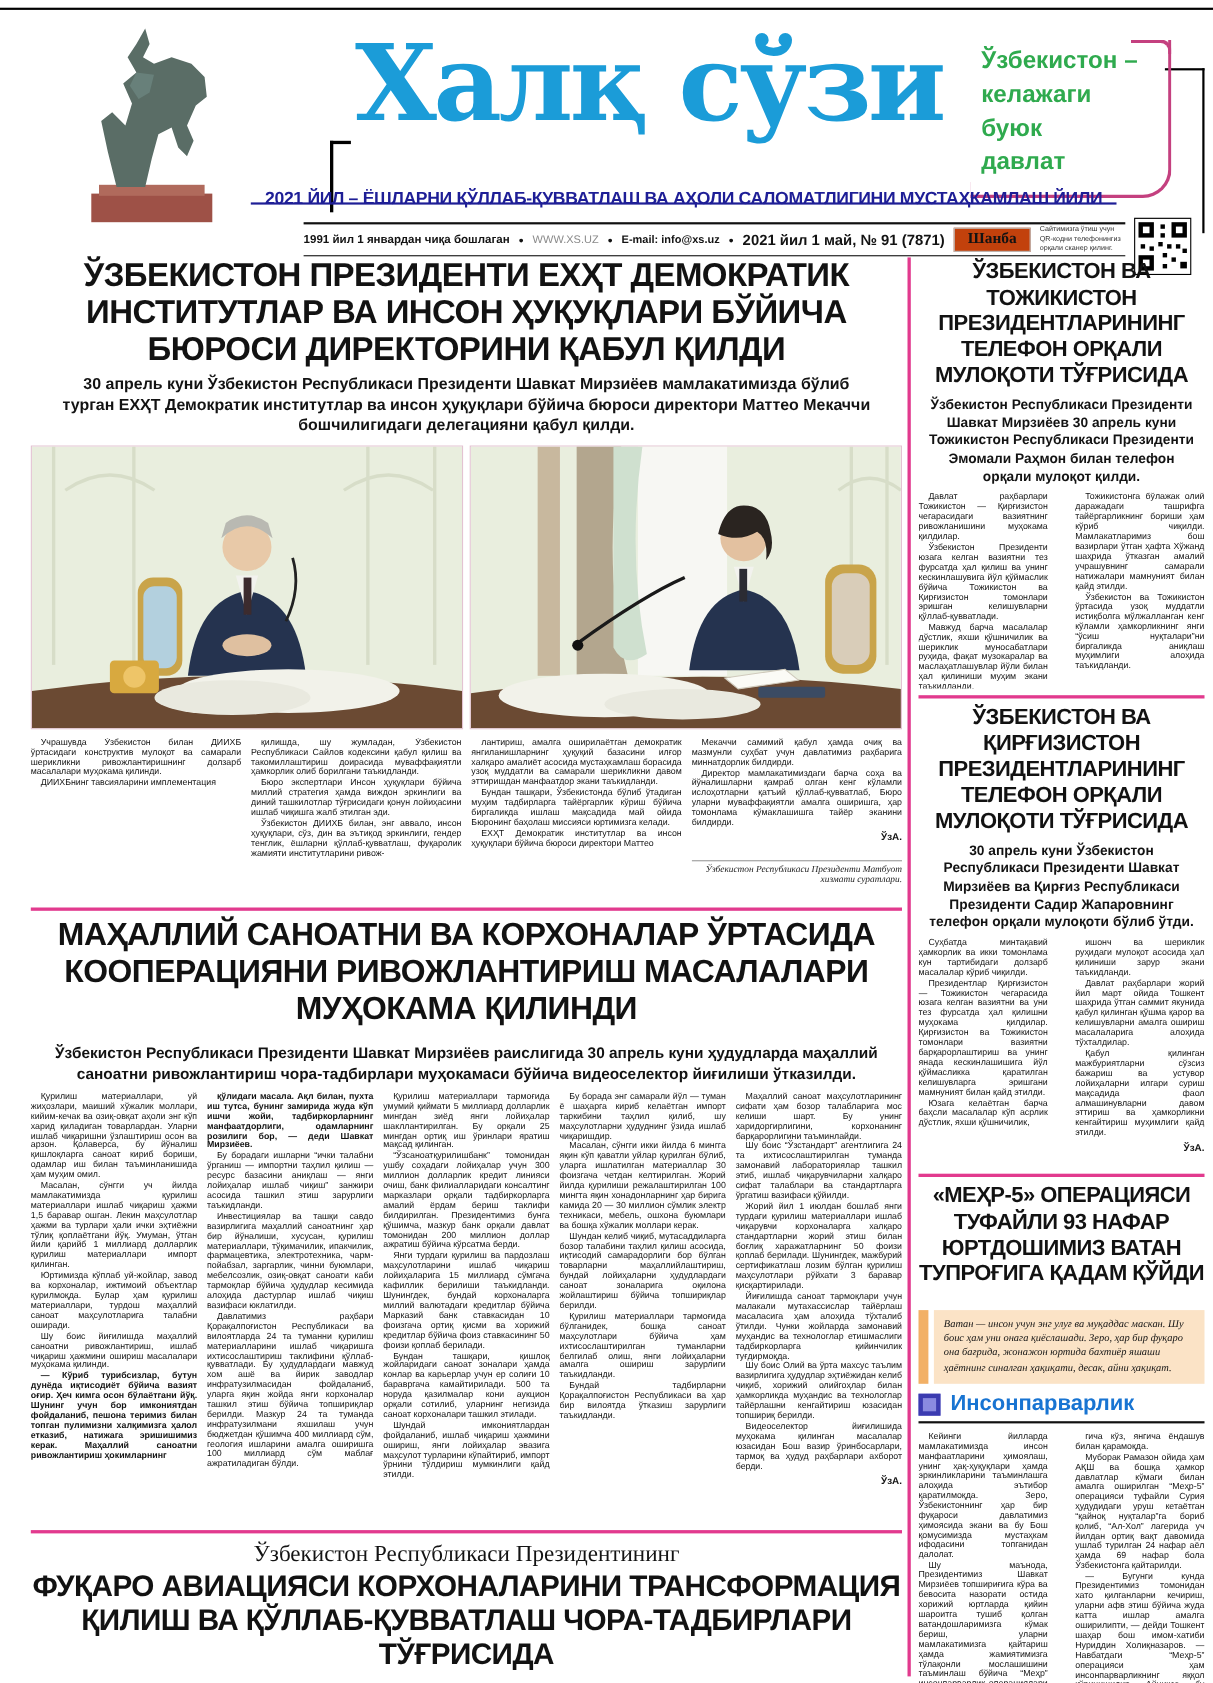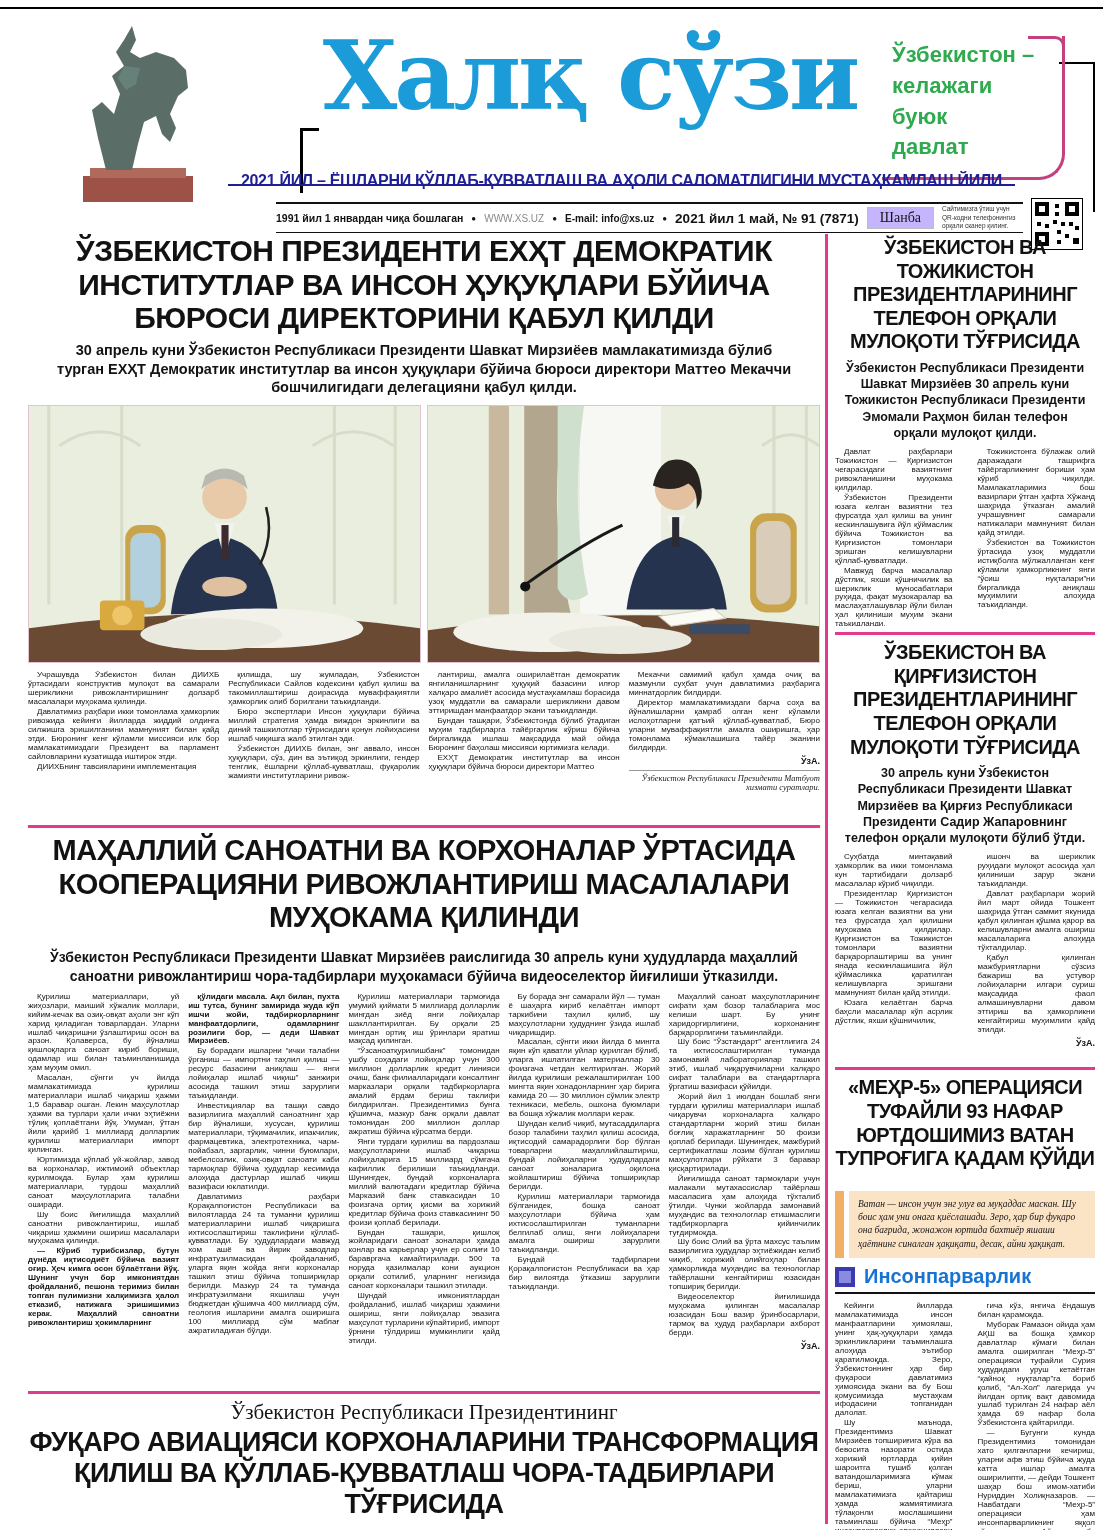--- a/index.html
+++ b/index.html
@@ -30,40 +30,40 @@
                font-weight:bold;font-size:16px;letter-spacing:-0.3px;color:#1e1e96;
                background:linear-gradient(#1e1e96,#1e1e96) 0 74%/100% 2px no-repeat;}
   .infobar{position:absolute;left:248px;right:72px;top:190px;height:28px;
            border-top:2px solid #111;border-bottom:1px solid #111;
            display:flex;align-items:center;gap:8px;white-space:nowrap;}
   .founded{font-weight:bold;font-size:10.5px;}
   .dot{font-size:8px;}
   .site{color:#8a8a8a;font-size:10px;}
   .email{font-weight:bold;font-size:10px;}
   .issue{font-weight:bold;font-size:13.5px;margin-left:auto;}
-  .daybox{font-family:"Liberation Serif",serif;font-weight:normal;font-size:14px;
-          background:#c4b5fd;border:1px solid #bdbdbd;padding:2px 12px;}
+  .daybox{font-family:"Liberation Serif",serif;font-weight:bold;font-size:14px;
+          background:#c2410c;border:1px solid #bdbdbd;padding:2px 12px;}
   .qrnote{font-size:6.5px;line-height:1.35;color:#333;white-space:normal;width:112px;}
   .qr{position:absolute;right:12px;top:186px;width:52px;height:52px;}
 
   
   .content{position:absolute;top:234px;left:28px;right:8px;bottom:6px;display:flex;}
   .main{width:792px;flex:none;}
   .vdivider{width:3px;background:#e23a8e;margin:0 7px 0 5px;flex:none;}
   .sidebar{flex:1;min-width:0;}
   .hrule{height:3px;background:#e23a8e;border:none;margin:6px 0;}
 
   
   .headline{font-weight:bold;text-align:center;color:#121212;letter-spacing:-0.5px;}
   .bodycols{display:flex;gap:9px;text-align:justify;font-size:8px;line-height:1.12;overflow:hidden;}
   .bodycols .col{flex:1;min-width:0;}
   .bodycols p{margin:0 0 1px;text-indent:9px;}
   .sig{text-align:right;font-weight:bold;font-size:9px;margin-top:3px;}
   .credit{font-family:"Liberation Serif",serif;font-style:italic;font-size:8.5px;
-          text-align:right;border-top:1px solid #999;margin-top:4px;padding-top:3px;color:#222;}
+          text-align:right;border-top:1px solid #999;margin-top:16px;padding-top:3px;color:#222;}
 
   
   .a1-head{font-size:30px;line-height:1.12;margin:0 0 6px;}
   .a1-lead{font-weight:bold;font-size:14.5px;line-height:1.3;text-align:center;margin:2px 26px 8px;}
   .photos{display:flex;gap:6px;margin:2px 0 8px;}
   .photo{width:50%;height:258px;border:1px solid #e3c3d2;box-sizing:border-box;}
   .photo svg{display:block;width:100%;height:100%;}
   .a1-cols{height:148px;}
 
   
@@ -217,21 +217,20 @@
               <ellipse cx="190" cy="236" rx="70" ry="14" fill="#e9e9df"></ellipse>
               <path d="M228 212 l54 -8 l12 10 l-54 8 Z" fill="#fbfbf6" stroke="#cfcabc"></path>
               <rect x="258" y="220" width="60" height="10" rx="2" fill="#3b4b63"></rect>
             </svg>
           </div>
         </div>
 
         <div class="bodycols a1-cols">
           <div class="col">
               <p>Учрашувда Ўзбекистон билан ДИИХБ ўртасидаги конструктив мулоқот ва самарали шерикликни ривожлантиришнинг долзарб масалалари муҳокама қилинди.</p>
-              <p>Давлатимиз раҳбари икки томонлама ҳамкорлик ривожида кейинги йилларда жиддий олдинга силжишга эришилганини мамнуният билан қайд этди. Бюронинг кенг кўламли миссияси илк бор мамлакатимиздаги Президент ва парламент сайловларини кузатишда иштирок этди.</p>
               <p>ДИИХБнинг тавсияларини имплементация</p>
             </div>
           <div class="col">
               <p>қилишда, шу жумладан, Ўзбекистон Республикаси Сайлов кодексини қабул қилиш ва такомиллаштириш доирасида муваффақиятли ҳамкорлик олиб борилгани таъкидланди.</p>
               <p>Бюро экспертлари Инсон ҳуқуқлари бўйича миллий стратегия ҳамда виждон эркинлиги ва диний ташкилотлар тўғрисидаги қонун лойиҳасини ишлаб чиқишга жалб этилган эди.</p>
               <p>Ўзбекистон ДИИХБ билан, энг аввало, инсон ҳуқуқлари, сўз, дин ва эътиқод эркинлиги, гендер тенглик, ёшларни қўллаб-қувватлаш, фуқаролик жамияти институтларини ривож-</p>
             </div>
           <div class="col">
               <p>лантириш, амалга оширилаётган демократик янгиланишларнинг ҳуқуқий базасини илғор халқаро амалиёт асосида мустаҳкамлаш борасида узоқ муддатли ва самарали шерикликни давом эттиришдан манфаатдор экани таъкидланди.</p>
               <p>Бундан ташқари, Ўзбекистонда бўлиб ўтадиган муҳим тадбирларга тайёргарлик кўриш бўйича биргаликда ишлаш мақсадида май ойида Бюронинг баҳолаш миссияси юртимизга келади.</p>

